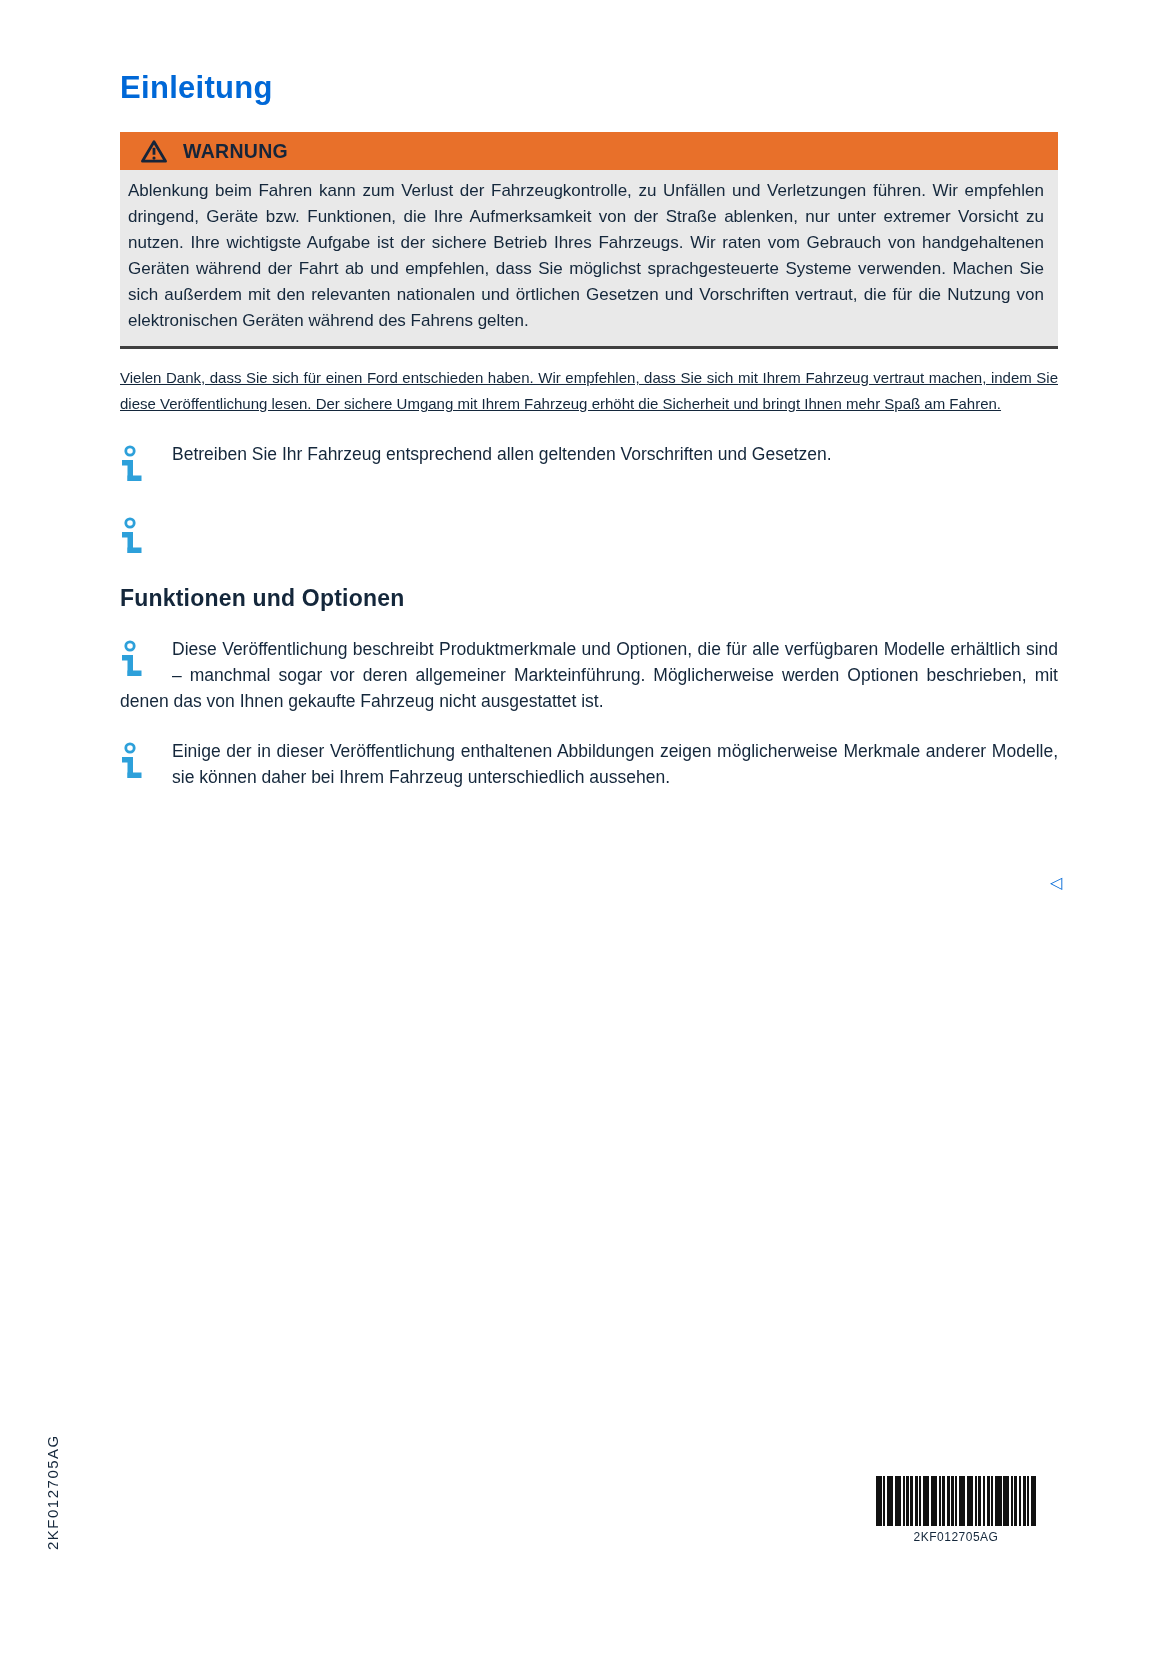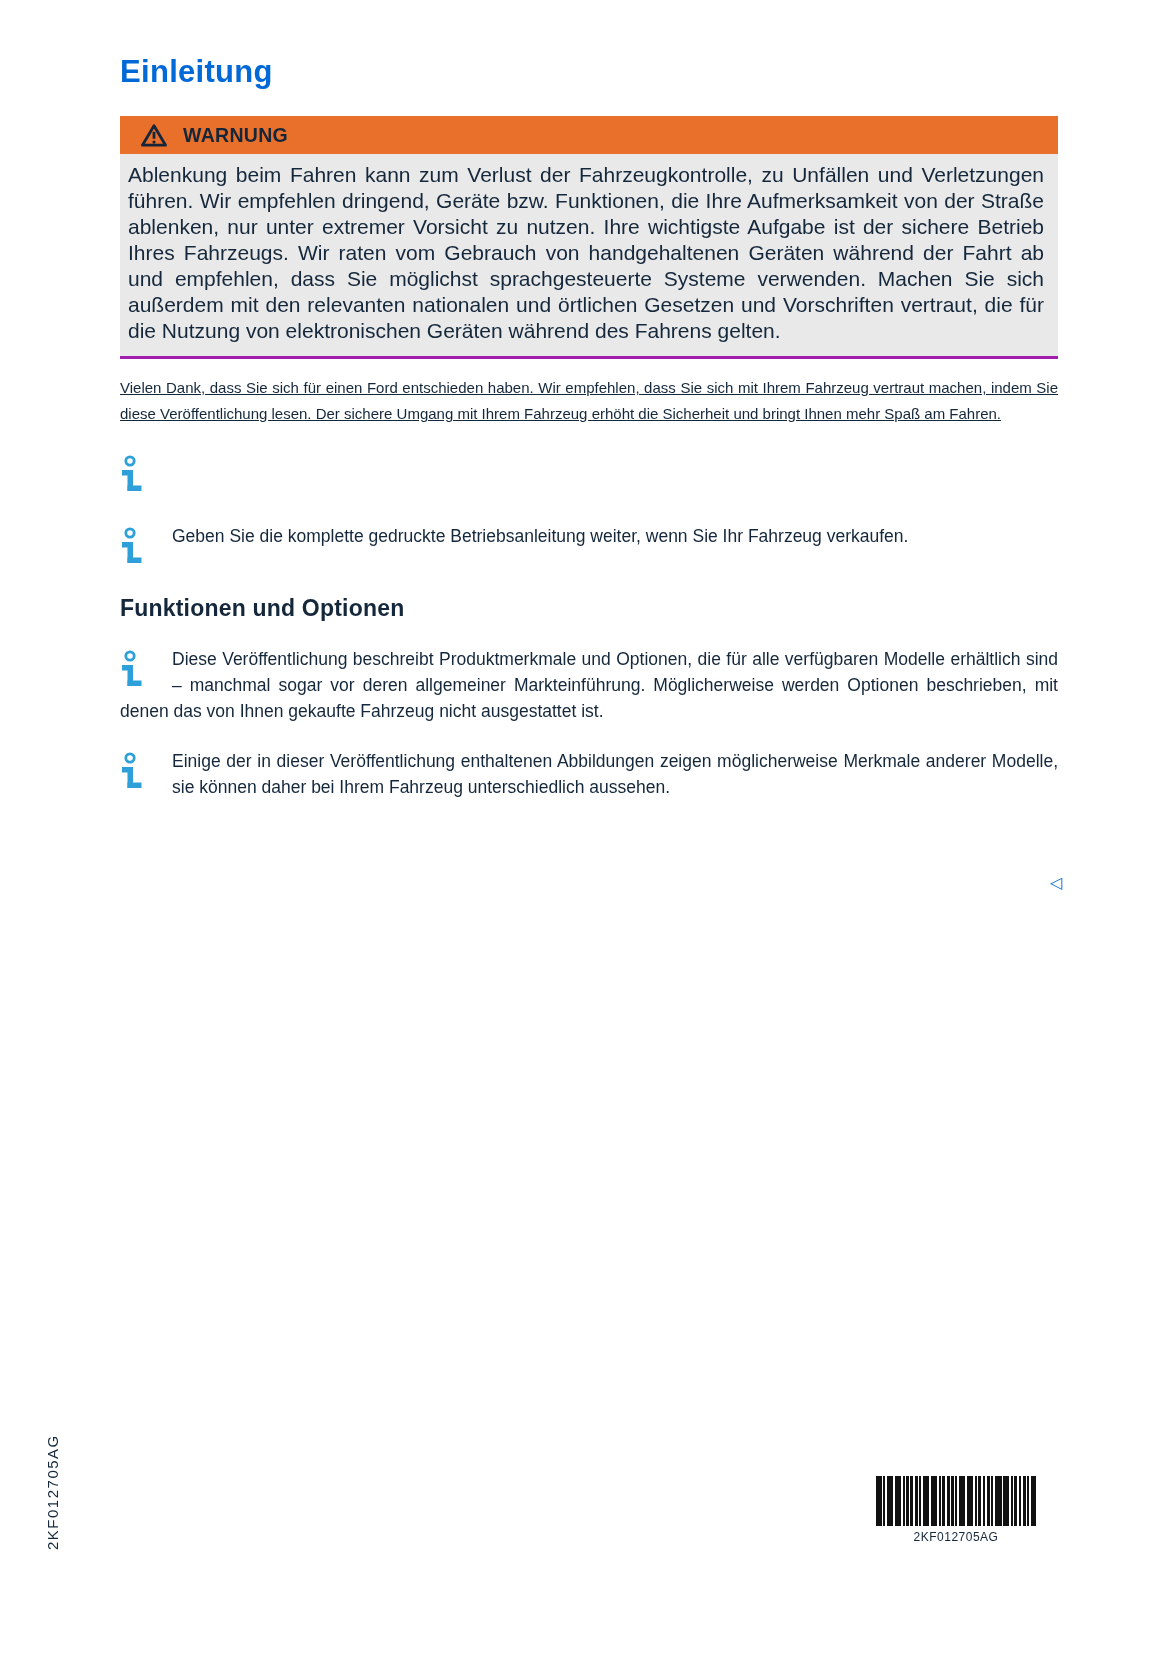--- a/index.html
+++ b/index.html
@@ -9,21 +9,21 @@
     height: 1653px;
     position: relative;
     background: #ffffff;
     font-family: "Liberation Sans", sans-serif;
     color: var(--text-dark, #14273b);
     overflow: hidden;
   }
   .content {
     position: absolute;
     left: 120px;
-    top: 54px;
+    top: 70px;
     width: 938px;
   }
   .title {
     font-size: 31px;
     font-weight: bold;
     color: var(--accent-blue, #0068d7);
     letter-spacing: 0.3px;
     margin-bottom: 26px;
   }
   .warning-box { margin-bottom: 16px; }
@@ -37,23 +37,23 @@
   }
   .warning-icon { display: flex; align-items: center; }
   .warning-label {
     font-size: 19.5px;
     font-weight: bold;
     color: #15253a;
     letter-spacing: 0.3px;
   }
   .warning-body {
     background: var(--warning-body-bg, #e9e9e9);
-    border-bottom: 3px solid #a21caf;
+    border-bottom: 3px solid #404040;
     padding: 8px 14px 12px 8px;
-    font-size: 21px;
+    font-size: 17px;
     line-height: 26px;
     text-align: justify;
     hyphens: auto;
   }
   .para {
     font-size: 15px;
     line-height: 26px;
     text-align: justify;
     hyphens: auto;
     margin-top: 14px;
@@ -149,32 +149,32 @@
 
     <div class="note">
       <span class="info-icon">
         <svg viewBox="0 0 24 36" width="24" height="38" aria-hidden="true">
           <circle cx="10" cy="6" r="4.2" fill="none" stroke="#2da0da" stroke-width="2.8"></circle>
           <rect x="2" y="15" width="11" height="5.5" fill="#2da0da"></rect>
           <rect x="7.5" y="15" width="5.5" height="21" fill="#2da0da"></rect>
           <rect x="7.5" y="30.5" width="14" height="5.5" fill="#2da0da"></rect>
         </svg>
       </span>
-    </div>
-
-    <div class="note">
-      <span class="info-icon">
-        <svg viewBox="0 0 24 36" width="24" height="38" aria-hidden="true">
-          <circle cx="10" cy="6" r="4.2" fill="none" stroke="#2da0da" stroke-width="2.8"></circle>
-          <rect x="2" y="15" width="11" height="5.5" fill="#2da0da"></rect>
-          <rect x="7.5" y="15" width="5.5" height="21" fill="#2da0da"></rect>
-          <rect x="7.5" y="30.5" width="14" height="5.5" fill="#2da0da"></rect>
-        </svg>
-      </span>
-      <span class="note-text">Geben Sie die komplette gedruckte Betriebsanleitung weiter, wenn Sie Ihr Fahrzeug verkaufen.</span>
+      <span class="note-text">Betreiben Sie Ihr Fahrzeug entsprechend allen geltenden Vorschriften und Gesetzen.</span>
+    </div>
+
+    <div class="note">
+      <span class="info-icon">
+        <svg viewBox="0 0 24 36" width="24" height="38" aria-hidden="true">
+          <circle cx="10" cy="6" r="4.2" fill="none" stroke="#2da0da" stroke-width="2.8"></circle>
+          <rect x="2" y="15" width="11" height="5.5" fill="#2da0da"></rect>
+          <rect x="7.5" y="15" width="5.5" height="21" fill="#2da0da"></rect>
+          <rect x="7.5" y="30.5" width="14" height="5.5" fill="#2da0da"></rect>
+        </svg>
+      </span>
     </div>
 
     <h2 class="subheading">Funktionen und Optionen</h2>
 
     <div class="note">
       <span class="info-icon">
         <svg viewBox="0 0 24 36" width="24" height="38" aria-hidden="true">
           <circle cx="10" cy="6" r="4.2" fill="none" stroke="#2da0da" stroke-width="2.8"></circle>
           <rect x="2" y="15" width="11" height="5.5" fill="#2da0da"></rect>
           <rect x="7.5" y="15" width="5.5" height="21" fill="#2da0da"></rect>

